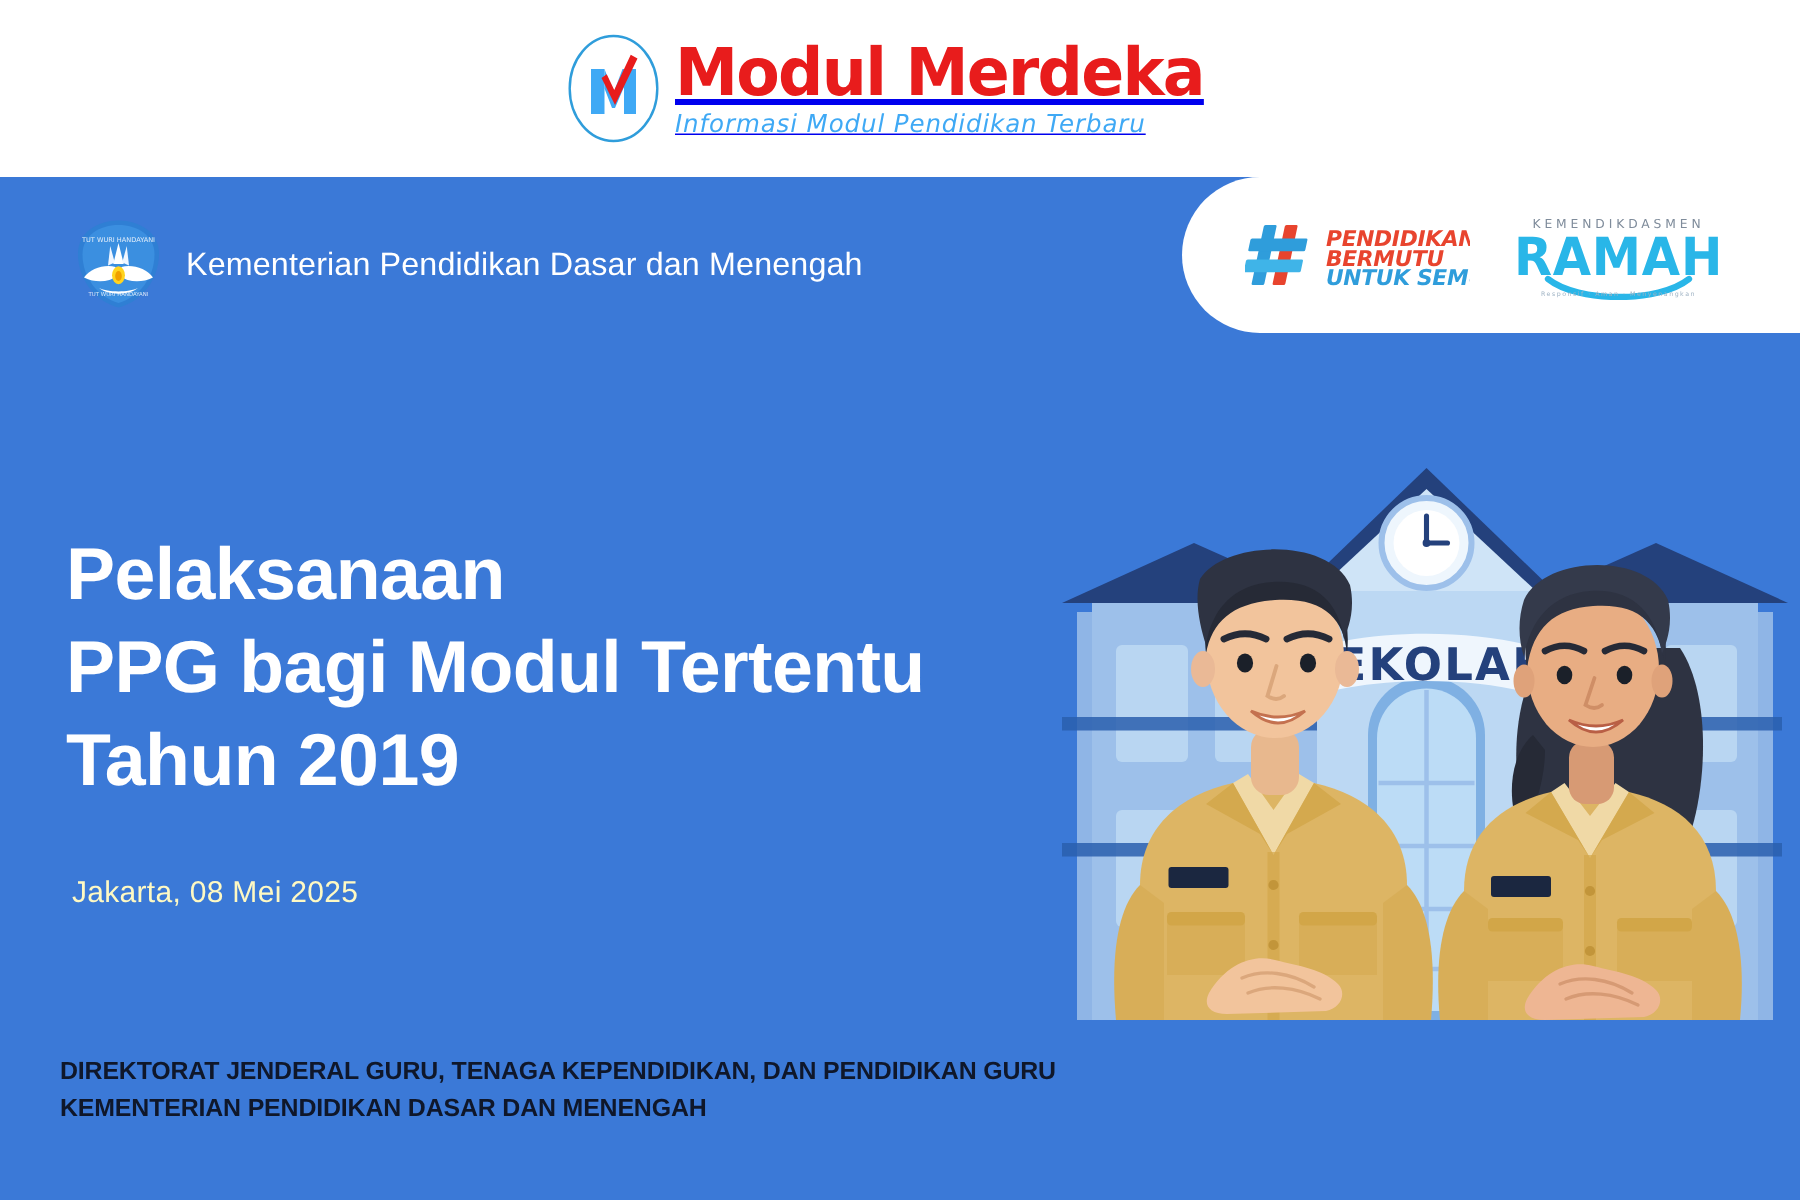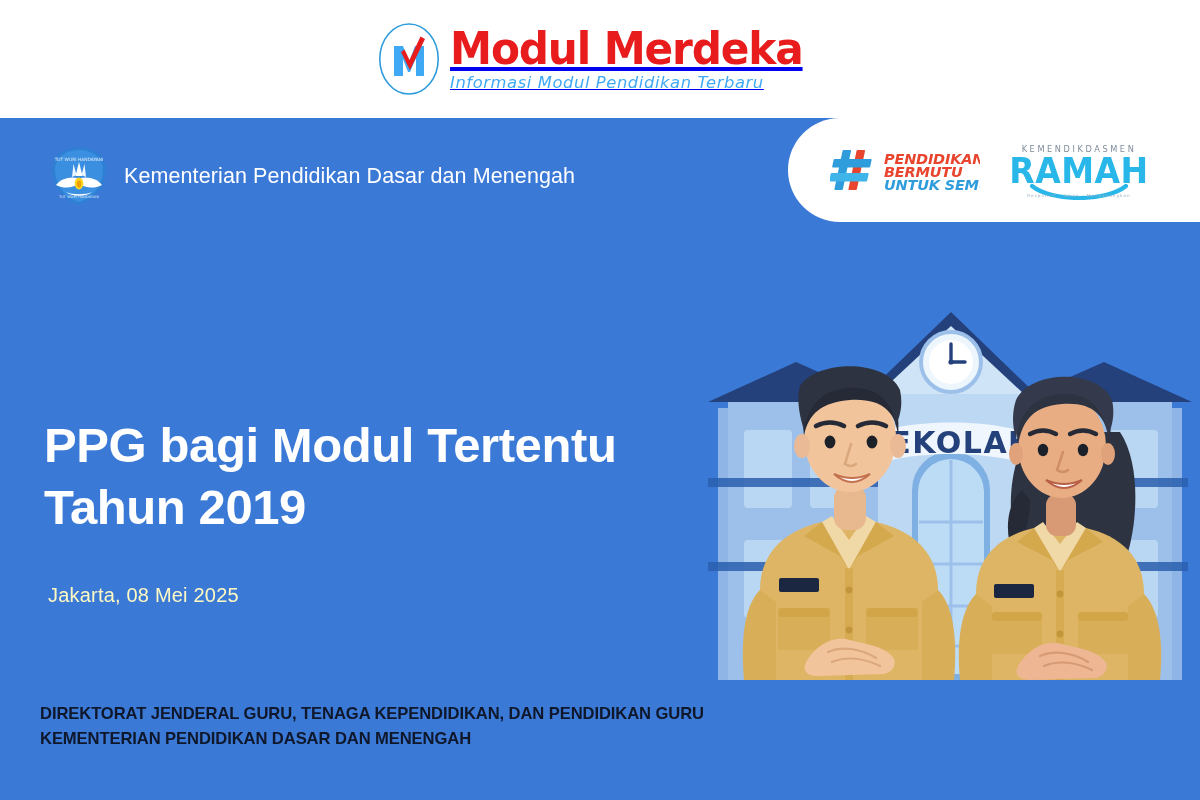--- a/index.html
+++ b/index.html
@@ -291,21 +291,21 @@
           <ellipse cx="383" cy="160" rx="5.2" ry="6.2" fill="#1b2029"></ellipse>
           <path d="M363 162 L357 180 q6 4 11 0" stroke="#cf8e66" stroke-width="2.5" fill="none" stroke-linecap="round"></path>
           <path d="M346 190 q18 16 36 0 q-18 8 -36 0 Z" fill="#ffffff" stroke="#b95f45" stroke-width="2"></path>
         </g>
       </g>
     </svg>
   </div>
 
   <div class="headline">
     <h1>
-      <br>
+      <span>Pelaksanaan</span><br>
       <span>PPG bagi Modul Tertentu</span><br>
       <span>Tahun 2019</span>
     </h1>
   </div>
 
   <div class="place-date">Jakarta, 08 Mei 2025</div>
 
   <div class="footer-lines">
     <div>DIREKTORAT JENDERAL GURU, TENAGA KEPENDIDIKAN, DAN PENDIDIKAN GURU</div>
     <div>KEMENTERIAN PENDIDIKAN DASAR DAN MENENGAH</div>

